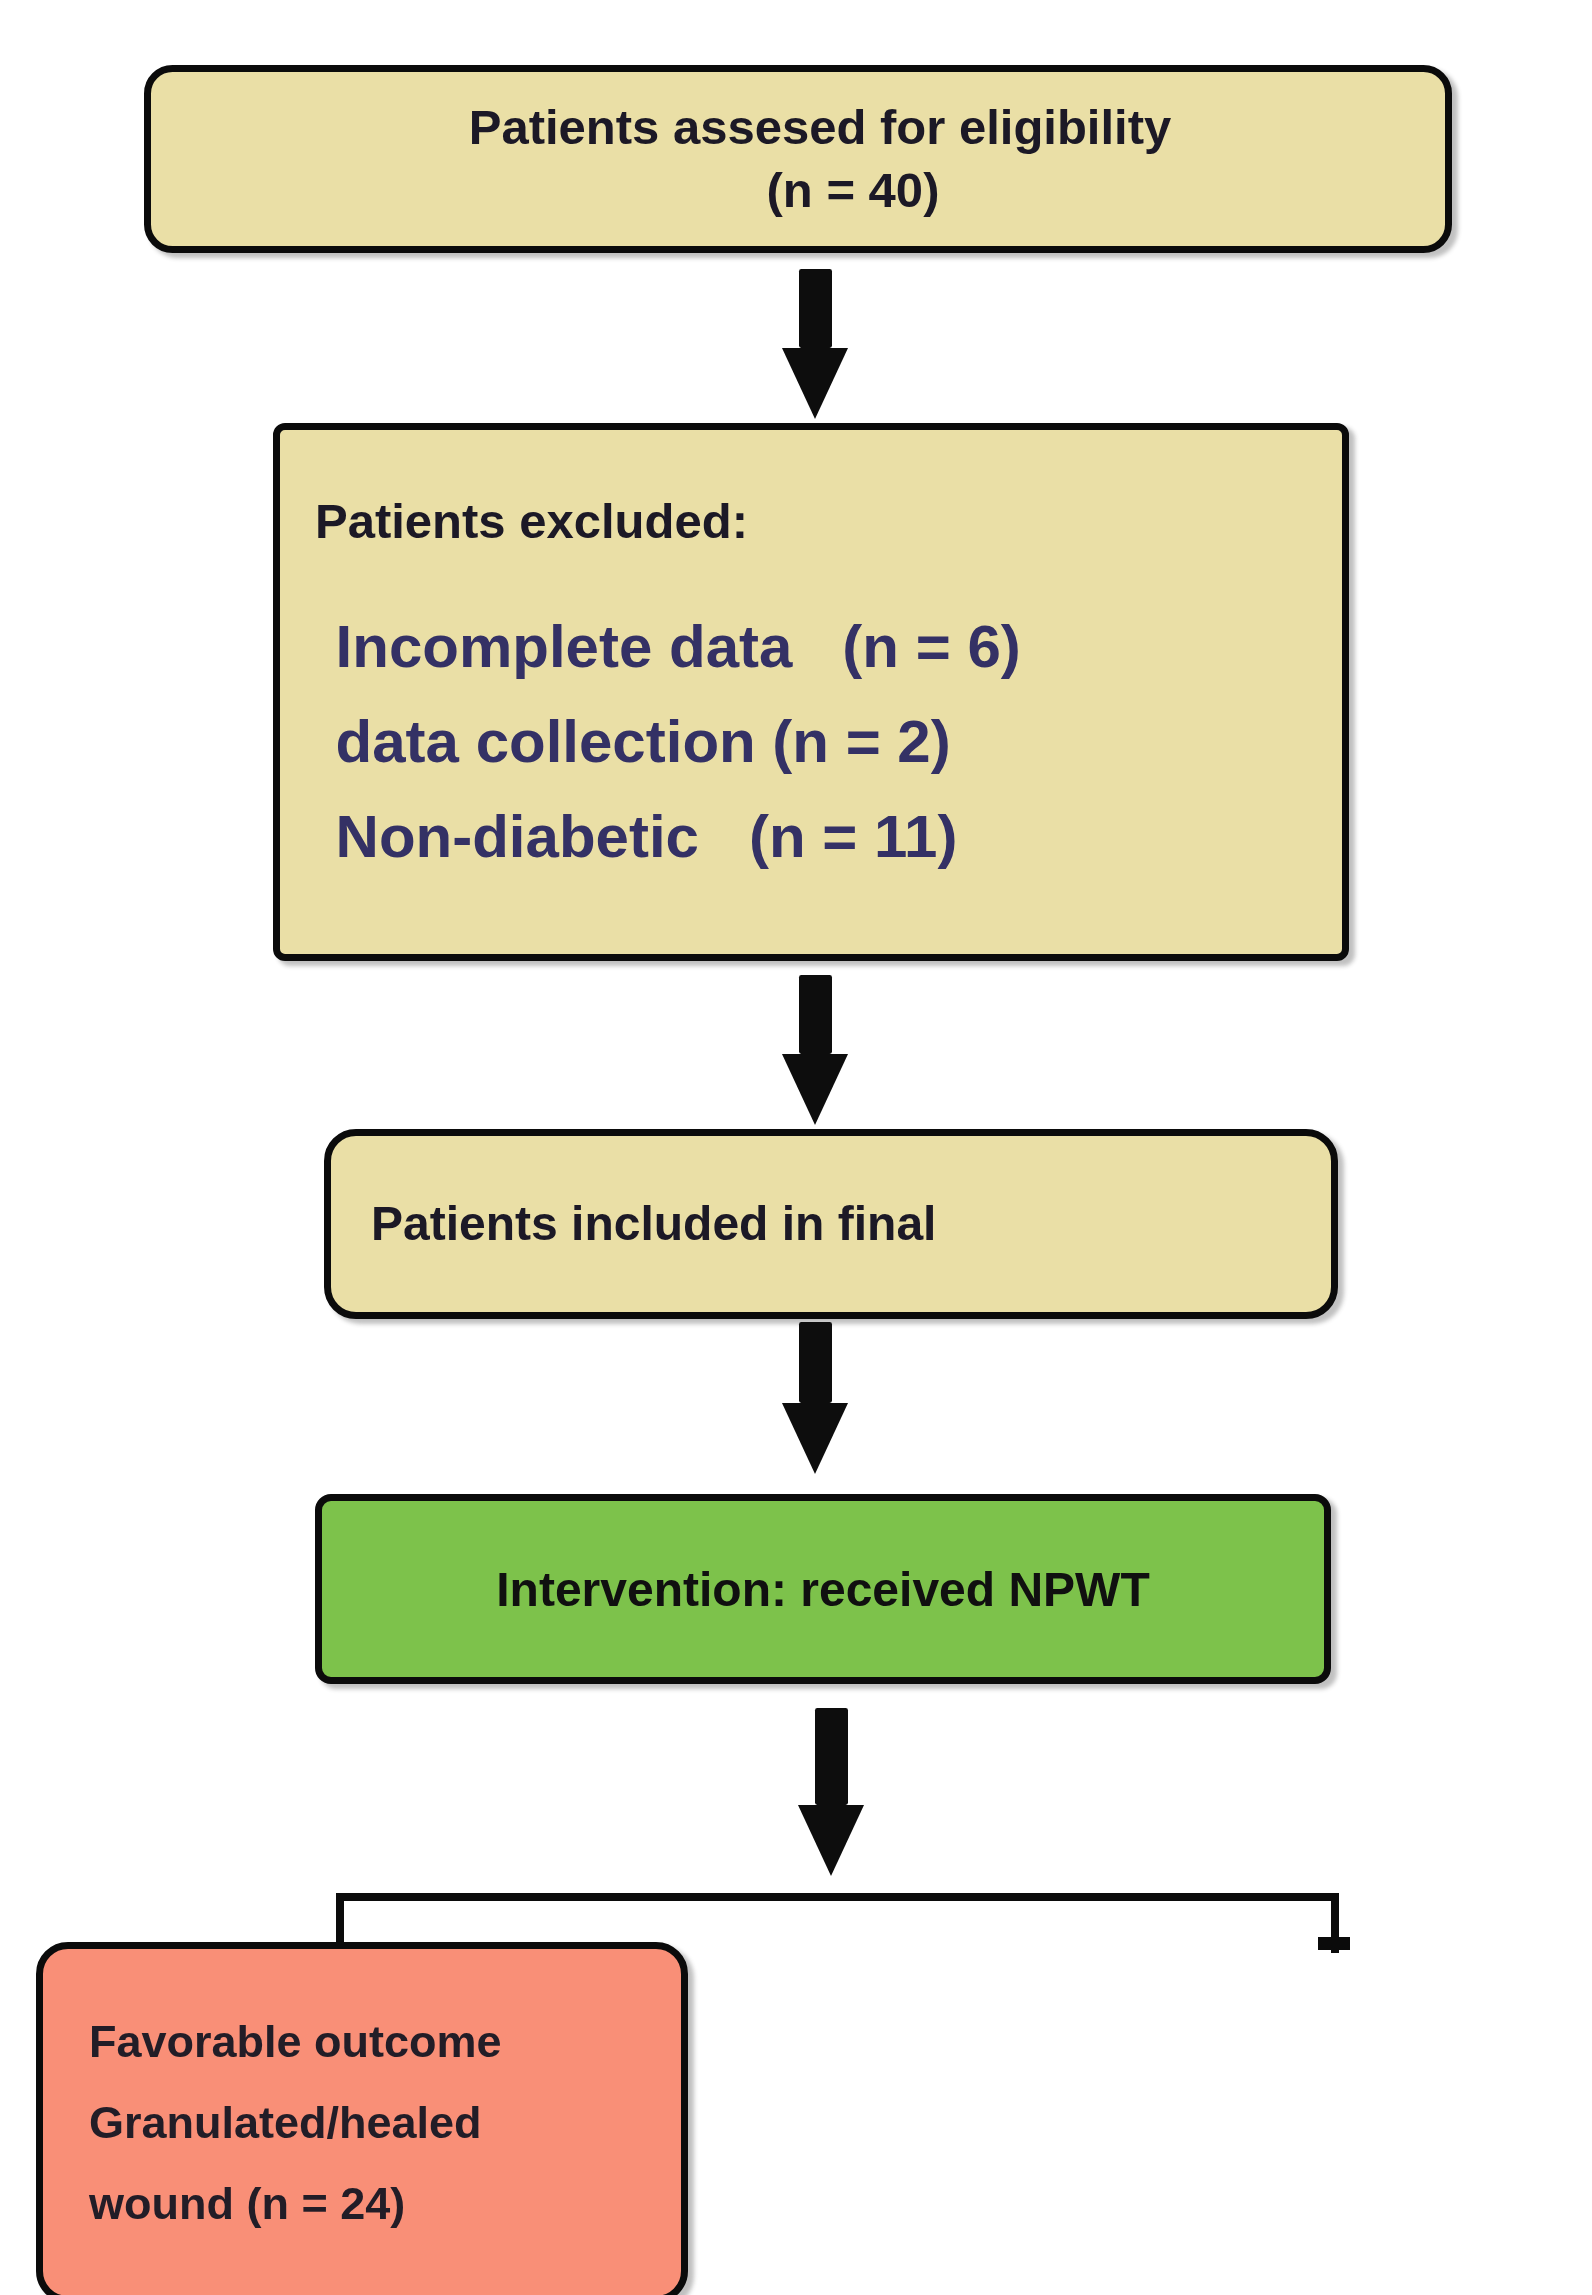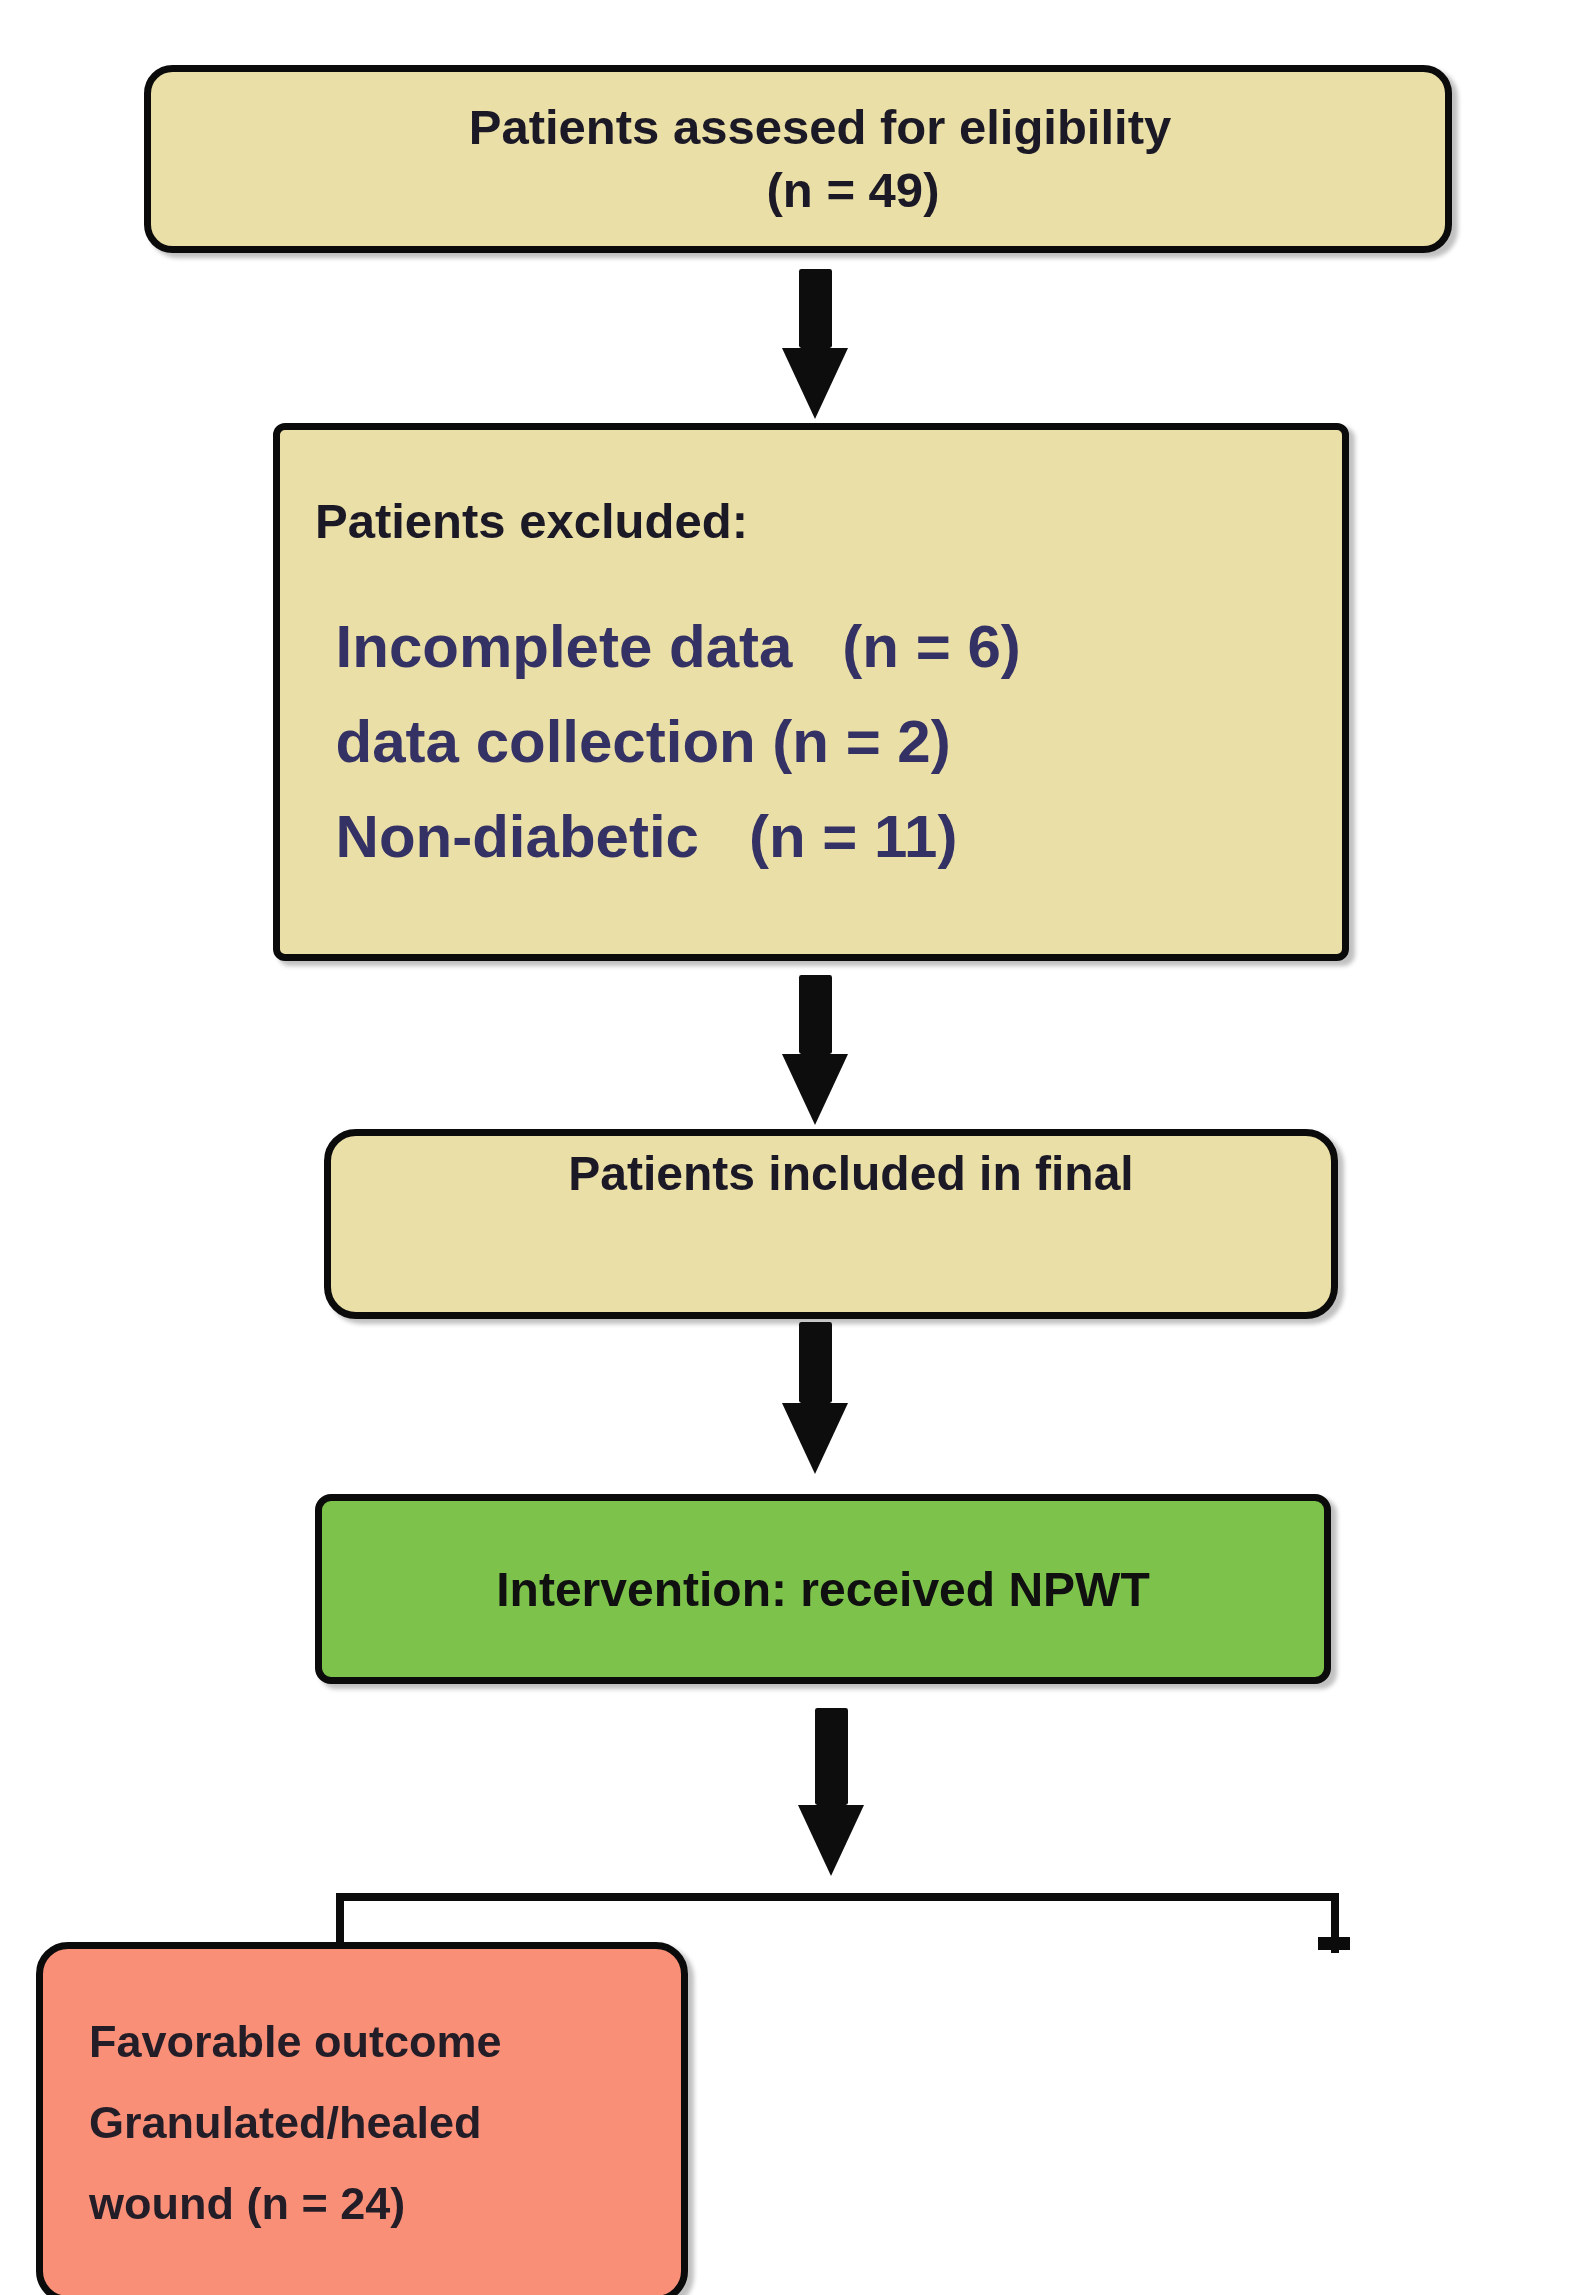--- a/index.html
+++ b/index.html
@@ -36,21 +36,21 @@
   }
   .excluded-items {
     margin-top: 51px; padding-left: 20.6px;
     font-size: 60px; line-height: 1.58; color: #343165;
   }
   .excluded-line { white-space: pre-wrap; }
   
   #box-included {
     left: 324px; top: 1097px; width: 1014px; height: 190px;
     border-radius: 32px;
-    display: flex; flex-direction: row; justify-content: center;
+    display: flex; flex-direction: column; justify-content: center;
     padding-left: 40px; font-size: 48px; line-height: 1.6;
   }
   
   #box-intervention {
     left: 315px; top: 1462px; width: 1016px; height: 190px;
     border-radius: 32px;
     display: flex; justify-content: center; align-items: center;
     font-size: 48px; color: #101010;
   }
   
@@ -94,21 +94,21 @@
   #connector-vr { left: 1331px; top: 1861px; width: 8px;  height: 60px; }
   #connector-vr-foot { left: 1318px; top: 1905px; width: 32px; height: 12.7px; }
 </style>
 </head>
 <body>
 
 <div id="canvas">
 
   <section class="box" id="box-eligibility" style="background-color: rgb(234, 223, 166);">
     <div>Patients assesed for eligibility</div>
-    <div class="line2-shift">(n = 49)</div>
+    <div class="line2-shift">(n = 40)</div>
   </section>
 
   <div class="arrow" id="arrow-1">
     <div class="shaft"></div>
     <div class="head"></div>
   </div>
 
   <section class="box" id="box-excluded" style="background-color: rgb(234, 223, 166);">
     <div>Patients excluded:</div>
     <div class="excluded-items">

